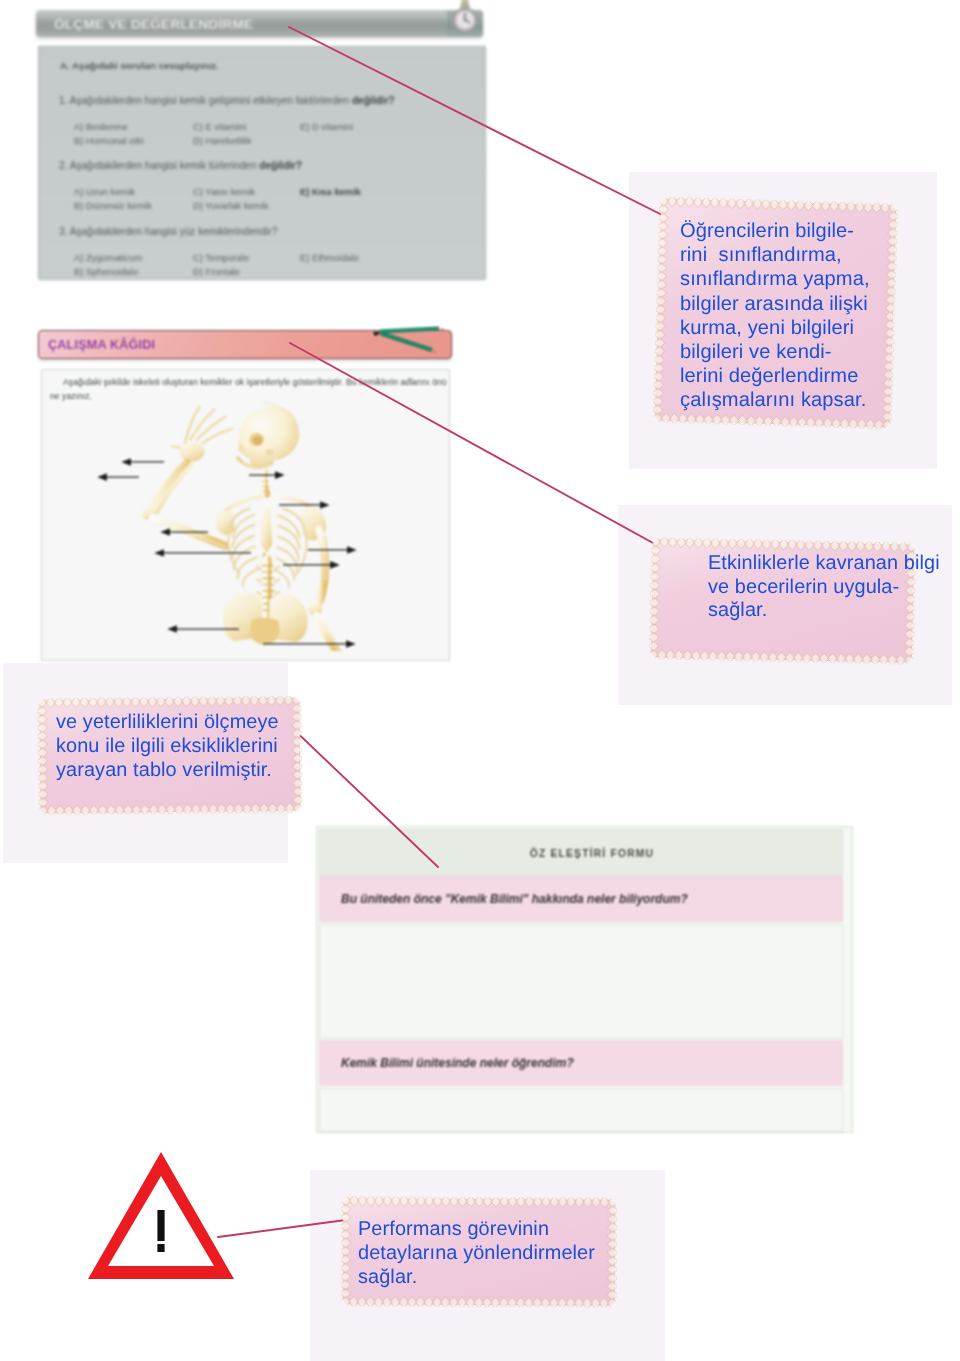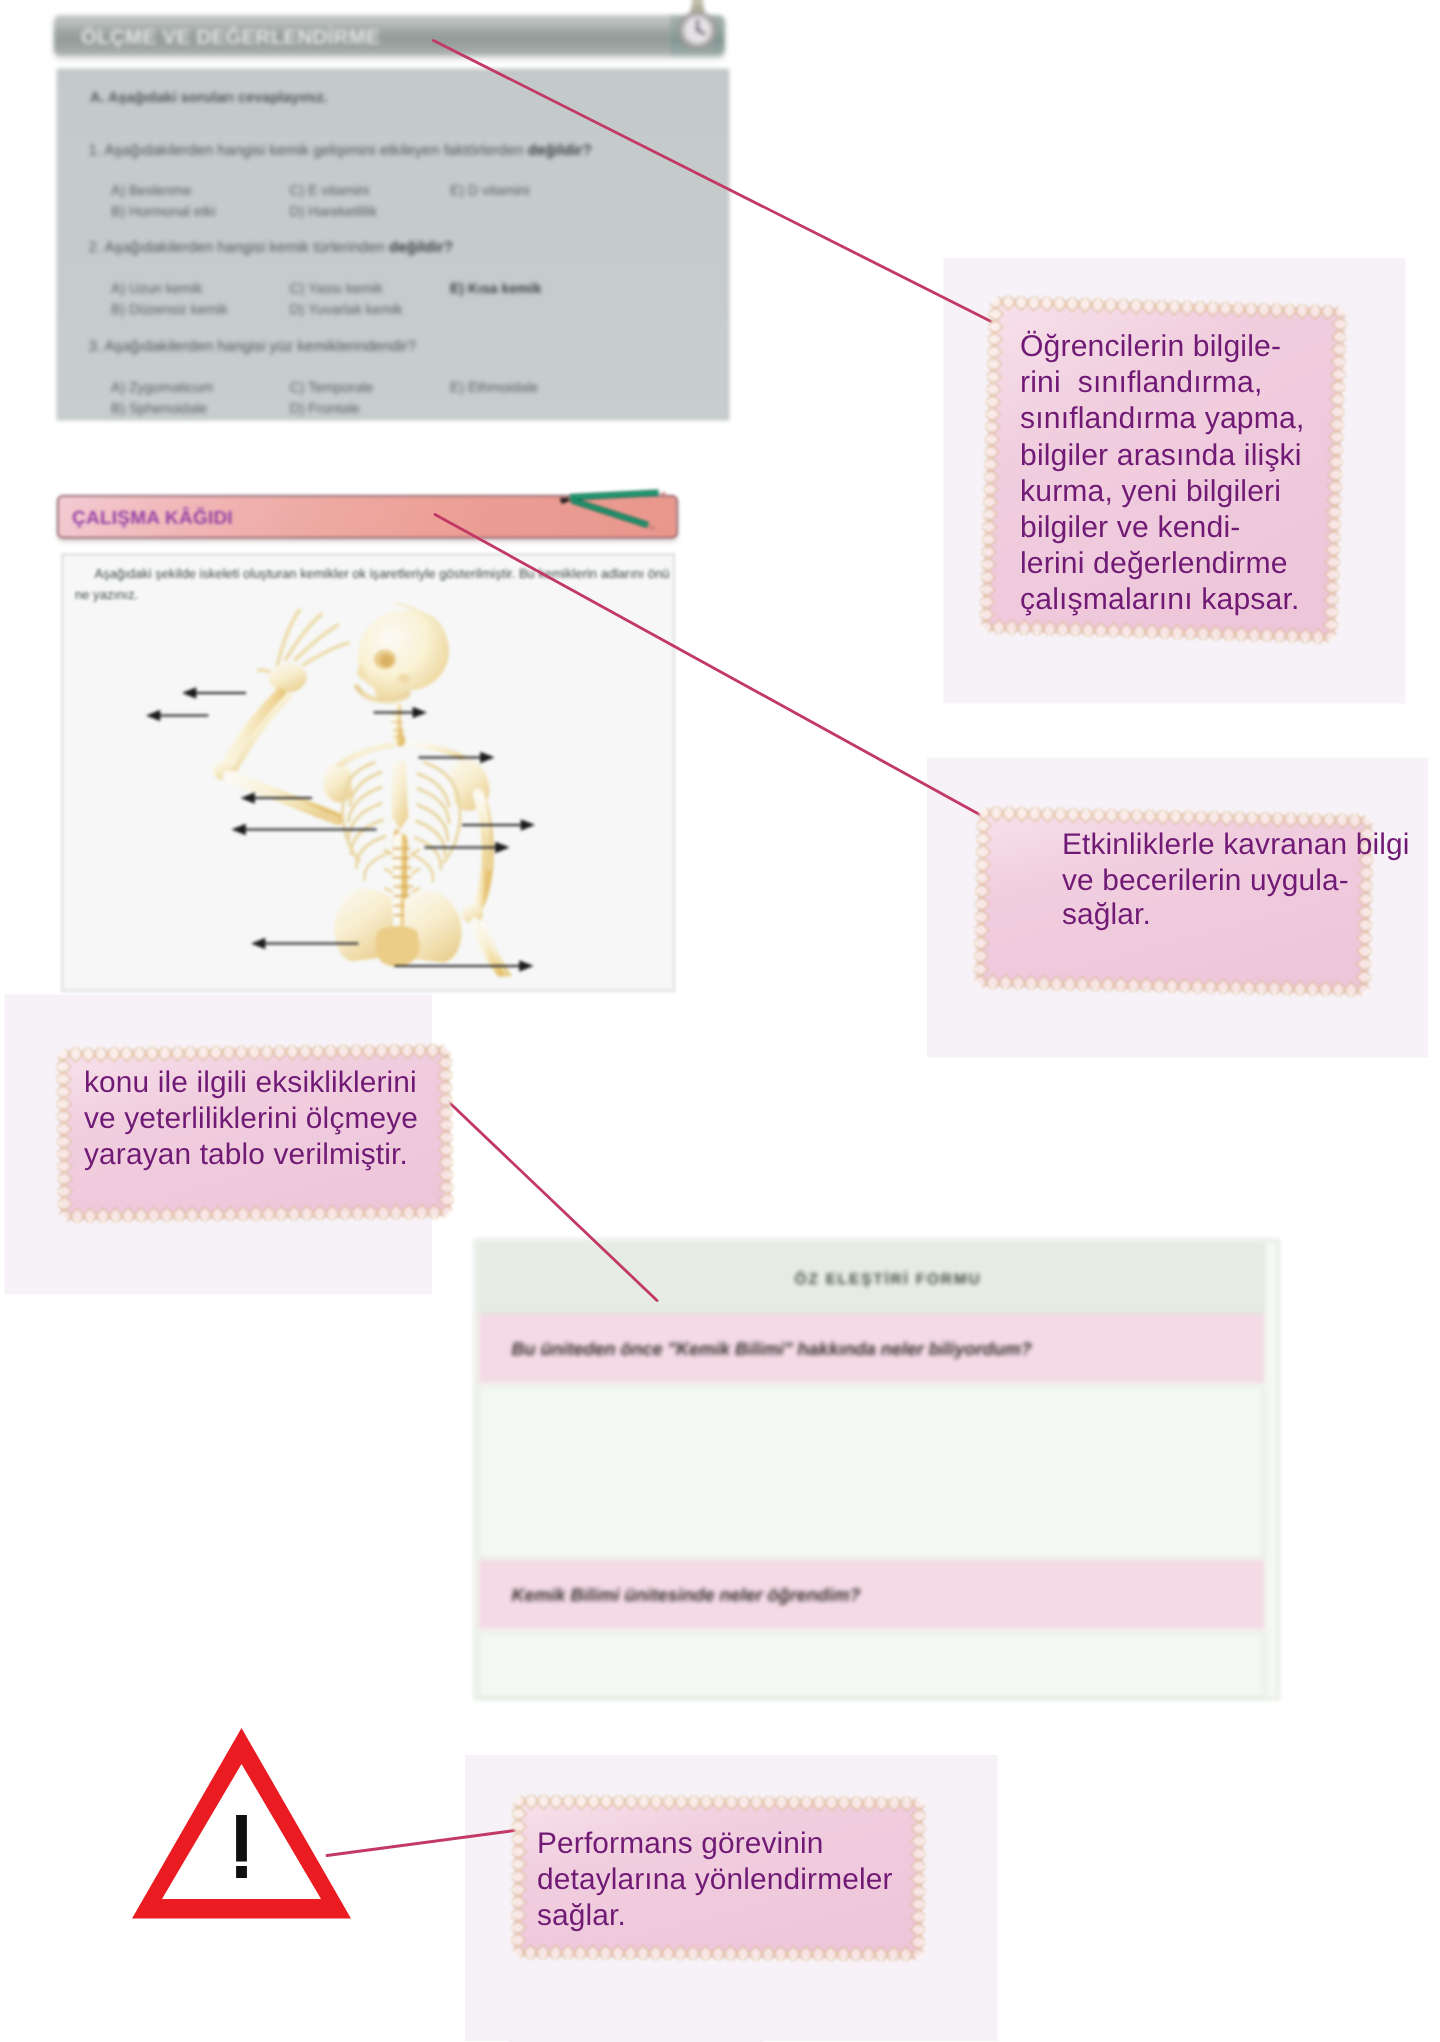--- a/index.html
+++ b/index.html
@@ -71,21 +71,21 @@
   .warn{position:absolute;left:88px;top:1152px;filter:blur(0.25px);}
 
   
   .p1{left:629px;top:172px;width:308px;height:297px;}
   .p2{left:618px;top:505px;width:334px;height:200px;}
   .p3{left:3px;top:663px;width:285px;height:200px;}
   .p4{left:310px;top:1170px;width:355px;height:191px;}
 
   
   .callout .frame{border-radius:10px;filter:blur(0.55px);}
-  .callout .txt{position:absolute;color:#701a75;display:flex;flex-direction:column;text-rendering:geometricPrecision;will-change:opacity;opacity:0.999;}
+  .callout .txt{position:absolute;color:#1d4ed8;display:flex;flex-direction:column;text-rendering:geometricPrecision;will-change:opacity;opacity:0.999;}
   .callout .txt div{white-space:pre;}
   .c1{left:656px;top:200px;width:239px;height:226px;}
   .c1 .frame{transform:rotate(1.7deg);transform-origin:50% 50%;}
   .c1 .txt{left:24px;top:19px;font-size:20.1px;line-height:24.2px;}
   .c2{left:650px;top:540px;width:265px;height:122px;}
   .c2 .frame{transform:rotate(1.2deg);transform-origin:50% 50%;}
   .c2 .txt{left:18px;top:12px;font-size:19.9px;line-height:23.6px;margin-left:40px;}
   .c3{left:38px;top:697px;width:264px;height:117px;}
   .c3 .frame{transform:rotate(-0.6deg);transform-origin:50% 50%;}
   .c3 .txt{left:18px;top:13px;font-size:19.9px;line-height:24.2px;}
@@ -352,21 +352,21 @@
     <svg class="frame" width="239" height="226" viewBox="0 0 239 226">
         <rect x="2.0" y="2.0" width="235.0" height="222.0" rx="6" fill="url(#gPink)"></rect>
         <path d="M4.47 -0.73L9.67 4.47L4.47 9.67L-0.73 4.47Z M4.47 216.33L9.67 221.53L4.47 226.73L-0.73 221.53Z M12.99 -0.73L18.19 4.47L12.99 9.67L7.79 4.47Z M12.99 216.33L18.19 221.53L12.99 226.73L7.79 221.53Z M21.51 -0.73L26.71 4.47L21.51 9.67L16.31 4.47Z M21.51 216.33L26.71 221.53L21.51 226.73L16.31 221.53Z M30.03 -0.73L35.23 4.47L30.03 9.67L24.83 4.47Z M30.03 216.33L35.23 221.53L30.03 226.73L24.83 221.53Z M38.55 -0.73L43.75 4.47L38.55 9.67L33.35 4.47Z M38.55 216.33L43.75 221.53L38.55 226.73L33.35 221.53Z M47.07 -0.73L52.27 4.47L47.07 9.67L41.87 4.47Z M47.07 216.33L52.27 221.53L47.07 226.73L41.87 221.53Z M55.60 -0.73L60.80 4.47L55.60 9.67L50.40 4.47Z M55.60 216.33L60.80 221.53L55.60 226.73L50.40 221.53Z M64.12 -0.73L69.32 4.47L64.12 9.67L58.92 4.47Z M64.12 216.33L69.32 221.53L64.12 226.73L58.92 221.53Z M72.64 -0.73L77.84 4.47L72.64 9.67L67.44 4.47Z M72.64 216.33L77.84 221.53L72.64 226.73L67.44 221.53Z M81.16 -0.73L86.36 4.47L81.16 9.67L75.96 4.47Z M81.16 216.33L86.36 221.53L81.16 226.73L75.96 221.53Z M89.68 -0.73L94.88 4.47L89.68 9.67L84.48 4.47Z M89.68 216.33L94.88 221.53L89.68 226.73L84.48 221.53Z M98.20 -0.73L103.40 4.47L98.20 9.67L93.00 4.47Z M98.20 216.33L103.40 221.53L98.20 226.73L93.00 221.53Z M106.72 -0.73L111.92 4.47L106.72 9.67L101.52 4.47Z M106.72 216.33L111.92 221.53L106.72 226.73L101.52 221.53Z M115.24 -0.73L120.44 4.47L115.24 9.67L110.04 4.47Z M115.24 216.33L120.44 221.53L115.24 226.73L110.04 221.53Z M123.76 -0.73L128.96 4.47L123.76 9.67L118.56 4.47Z M123.76 216.33L128.96 221.53L123.76 226.73L118.56 221.53Z M132.28 -0.73L137.48 4.47L132.28 9.67L127.08 4.47Z M132.28 216.33L137.48 221.53L132.28 226.73L127.08 221.53Z M140.80 -0.73L146.00 4.47L140.80 9.67L135.60 4.47Z M140.80 216.33L146.00 221.53L140.80 226.73L135.60 221.53Z M149.32 -0.73L154.52 4.47L149.32 9.67L144.12 4.47Z M149.32 216.33L154.52 221.53L149.32 226.73L144.12 221.53Z M157.84 -0.73L163.04 4.47L157.84 9.67L152.64 4.47Z M157.84 216.33L163.04 221.53L157.84 226.73L152.64 221.53Z M166.36 -0.73L171.56 4.47L166.36 9.67L161.16 4.47Z M166.36 216.33L171.56 221.53L166.36 226.73L161.16 221.53Z M174.88 -0.73L180.08 4.47L174.88 9.67L169.68 4.47Z M174.88 216.33L180.08 221.53L174.88 226.73L169.68 221.53Z M183.40 -0.73L188.60 4.47L183.40 9.67L178.20 4.47Z M183.40 216.33L188.60 221.53L183.40 226.73L178.20 221.53Z M191.93 -0.73L197.13 4.47L191.93 9.67L186.73 4.47Z M191.93 216.33L197.13 221.53L191.93 226.73L186.73 221.53Z M200.45 -0.73L205.65 4.47L200.45 9.67L195.25 4.47Z M200.45 216.33L205.65 221.53L200.45 226.73L195.25 221.53Z M208.97 -0.73L214.17 4.47L208.97 9.67L203.77 4.47Z M208.97 216.33L214.17 221.53L208.97 226.73L203.77 221.53Z M217.49 -0.73L222.69 4.47L217.49 9.67L212.29 4.47Z M217.49 216.33L222.69 221.53L217.49 226.73L212.29 221.53Z M226.01 -0.73L231.21 4.47L226.01 9.67L220.81 4.47Z M226.01 216.33L231.21 221.53L226.01 226.73L220.81 221.53Z M234.53 -0.73L239.73 4.47L234.53 9.67L229.33 4.47Z M234.53 216.33L239.73 221.53L234.53 226.73L229.33 221.53Z M4.47 7.62L9.67 12.82L4.47 18.02L-0.73 12.82Z M234.53 7.62L239.73 12.82L234.53 18.02L229.33 12.82Z M4.47 15.97L9.67 21.17L4.47 26.37L-0.73 21.17Z M234.53 15.97L239.73 21.17L234.53 26.37L229.33 21.17Z M4.47 24.32L9.67 29.52L4.47 34.72L-0.73 29.52Z M234.53 24.32L239.73 29.52L234.53 34.72L229.33 29.52Z M4.47 32.67L9.67 37.87L4.47 43.07L-0.73 37.87Z M234.53 32.67L239.73 37.87L234.53 43.07L229.33 37.87Z M4.47 41.01L9.67 46.21L4.47 51.41L-0.73 46.21Z M234.53 41.01L239.73 46.21L234.53 51.41L229.33 46.21Z M4.47 49.36L9.67 54.56L4.47 59.76L-0.73 54.56Z M234.53 49.36L239.73 54.56L234.53 59.76L229.33 54.56Z M4.47 57.71L9.67 62.91L4.47 68.11L-0.73 62.91Z M234.53 57.71L239.73 62.91L234.53 68.11L229.33 62.91Z M4.47 66.06L9.67 71.26L4.47 76.46L-0.73 71.26Z M234.53 66.06L239.73 71.26L234.53 76.46L229.33 71.26Z M4.47 74.41L9.67 79.61L4.47 84.81L-0.73 79.61Z M234.53 74.41L239.73 79.61L234.53 84.81L229.33 79.61Z M4.47 82.76L9.67 87.96L4.47 93.16L-0.73 87.96Z M234.53 82.76L239.73 87.96L234.53 93.16L229.33 87.96Z M4.47 91.10L9.67 96.30L4.47 101.50L-0.73 96.30Z M234.53 91.10L239.73 96.30L234.53 101.50L229.33 96.30Z M4.47 99.45L9.67 104.65L4.47 109.85L-0.73 104.65Z M234.53 99.45L239.73 104.65L234.53 109.85L229.33 104.65Z M4.47 107.80L9.67 113.00L4.47 118.20L-0.73 113.00Z M234.53 107.80L239.73 113.00L234.53 118.20L229.33 113.00Z M4.47 116.15L9.67 121.35L4.47 126.55L-0.73 121.35Z M234.53 116.15L239.73 121.35L234.53 126.55L229.33 121.35Z M4.47 124.50L9.67 129.70L4.47 134.90L-0.73 129.70Z M234.53 124.50L239.73 129.70L234.53 134.90L229.33 129.70Z M4.47 132.84L9.67 138.04L4.47 143.24L-0.73 138.04Z M234.53 132.84L239.73 138.04L234.53 143.24L229.33 138.04Z M4.47 141.19L9.67 146.39L4.47 151.59L-0.73 146.39Z M234.53 141.19L239.73 146.39L234.53 151.59L229.33 146.39Z M4.47 149.54L9.67 154.74L4.47 159.94L-0.73 154.74Z M234.53 149.54L239.73 154.74L234.53 159.94L229.33 154.74Z M4.47 157.89L9.67 163.09L4.47 168.29L-0.73 163.09Z M234.53 157.89L239.73 163.09L234.53 168.29L229.33 163.09Z M4.47 166.24L9.67 171.44L4.47 176.64L-0.73 171.44Z M234.53 166.24L239.73 171.44L234.53 176.64L229.33 171.44Z M4.47 174.59L9.67 179.79L4.47 184.99L-0.73 179.79Z M234.53 174.59L239.73 179.79L234.53 184.99L229.33 179.79Z M4.47 182.93L9.67 188.13L4.47 193.33L-0.73 188.13Z M234.53 182.93L239.73 188.13L234.53 193.33L229.33 188.13Z M4.47 191.28L9.67 196.48L4.47 201.68L-0.73 196.48Z M234.53 191.28L239.73 196.48L234.53 201.68L229.33 196.48Z M4.47 199.63L9.67 204.83L4.47 210.03L-0.73 204.83Z M234.53 199.63L239.73 204.83L234.53 210.03L229.33 204.83Z M4.47 207.98L9.67 213.18L4.47 218.38L-0.73 213.18Z M234.53 207.98L239.73 213.18L234.53 218.38L229.33 213.18Z" fill="#fdf7ec" fill-opacity="0.62" stroke="#d2ab7c" stroke-width="0.9" stroke-opacity="0.62"></path>
       </svg>
     <div class="txt">
       <div>Öğrencilerin bilgile-</div>
       <div>rini  sınıflandırma,</div>
       <div>sınıflandırma yapma,</div>
       <div>bilgiler arasında ilişki</div>
       <div>kurma, yeni bilgileri</div>
-      <div>bilgiler ve kendi-</div>
+      <div>bilgileri ve kendi-</div>
       <div>lerini değerlendirme</div>
       <div>çalışmalarını kapsar.</div>
     </div>
   </div>
 
   <div class="callout c2">
     <svg class="frame" width="265" height="122" viewBox="0 0 265 122">
         <rect x="2.0" y="2.0" width="261.0" height="118.0" rx="6" fill="url(#gPink)"></rect>
         <path d="M4.47 -0.73L9.67 4.47L4.47 9.67L-0.73 4.47Z M4.47 112.33L9.67 117.53L4.47 122.73L-0.73 117.53Z M13.01 -0.73L18.21 4.47L13.01 9.67L7.81 4.47Z M13.01 112.33L18.21 117.53L13.01 122.73L7.81 117.53Z M21.54 -0.73L26.74 4.47L21.54 9.67L16.34 4.47Z M21.54 112.33L26.74 117.53L21.54 122.73L16.34 117.53Z M30.08 -0.73L35.28 4.47L30.08 9.67L24.88 4.47Z M30.08 112.33L35.28 117.53L30.08 122.73L24.88 117.53Z M38.61 -0.73L43.81 4.47L38.61 9.67L33.41 4.47Z M38.61 112.33L43.81 117.53L38.61 122.73L33.41 117.53Z M47.15 -0.73L52.35 4.47L47.15 9.67L41.95 4.47Z M47.15 112.33L52.35 117.53L47.15 122.73L41.95 117.53Z M55.68 -0.73L60.88 4.47L55.68 9.67L50.48 4.47Z M55.68 112.33L60.88 117.53L55.68 122.73L50.48 117.53Z M64.22 -0.73L69.42 4.47L64.22 9.67L59.02 4.47Z M64.22 112.33L69.42 117.53L64.22 122.73L59.02 117.53Z M72.75 -0.73L77.95 4.47L72.75 9.67L67.55 4.47Z M72.75 112.33L77.95 117.53L72.75 122.73L67.55 117.53Z M81.29 -0.73L86.49 4.47L81.29 9.67L76.09 4.47Z M81.29 112.33L86.49 117.53L81.29 122.73L76.09 117.53Z M89.82 -0.73L95.02 4.47L89.82 9.67L84.62 4.47Z M89.82 112.33L95.02 117.53L89.82 122.73L84.62 117.53Z M98.36 -0.73L103.56 4.47L98.36 9.67L93.16 4.47Z M98.36 112.33L103.56 117.53L98.36 122.73L93.16 117.53Z M106.89 -0.73L112.09 4.47L106.89 9.67L101.69 4.47Z M106.89 112.33L112.09 117.53L106.89 122.73L101.69 117.53Z M115.43 -0.73L120.63 4.47L115.43 9.67L110.23 4.47Z M115.43 112.33L120.63 117.53L115.43 122.73L110.23 117.53Z M123.96 -0.73L129.16 4.47L123.96 9.67L118.76 4.47Z M123.96 112.33L129.16 117.53L123.96 122.73L118.76 117.53Z M132.50 -0.73L137.70 4.47L132.50 9.67L127.30 4.47Z M132.50 112.33L137.70 117.53L132.50 122.73L127.30 117.53Z M141.04 -0.73L146.24 4.47L141.04 9.67L135.84 4.47Z M141.04 112.33L146.24 117.53L141.04 122.73L135.84 117.53Z M149.57 -0.73L154.77 4.47L149.57 9.67L144.37 4.47Z M149.57 112.33L154.77 117.53L149.57 122.73L144.37 117.53Z M158.11 -0.73L163.31 4.47L158.11 9.67L152.91 4.47Z M158.11 112.33L163.31 117.53L158.11 122.73L152.91 117.53Z M166.64 -0.73L171.84 4.47L166.64 9.67L161.44 4.47Z M166.64 112.33L171.84 117.53L166.64 122.73L161.44 117.53Z M175.18 -0.73L180.38 4.47L175.18 9.67L169.98 4.47Z M175.18 112.33L180.38 117.53L175.18 122.73L169.98 117.53Z M183.71 -0.73L188.91 4.47L183.71 9.67L178.51 4.47Z M183.71 112.33L188.91 117.53L183.71 122.73L178.51 117.53Z M192.25 -0.73L197.45 4.47L192.25 9.67L187.05 4.47Z M192.25 112.33L197.45 117.53L192.25 122.73L187.05 117.53Z M200.78 -0.73L205.98 4.47L200.78 9.67L195.58 4.47Z M200.78 112.33L205.98 117.53L200.78 122.73L195.58 117.53Z M209.32 -0.73L214.52 4.47L209.32 9.67L204.12 4.47Z M209.32 112.33L214.52 117.53L209.32 122.73L204.12 117.53Z M217.85 -0.73L223.05 4.47L217.85 9.67L212.65 4.47Z M217.85 112.33L223.05 117.53L217.85 122.73L212.65 117.53Z M226.39 -0.73L231.59 4.47L226.39 9.67L221.19 4.47Z M226.39 112.33L231.59 117.53L226.39 122.73L221.19 117.53Z M234.92 -0.73L240.12 4.47L234.92 9.67L229.72 4.47Z M234.92 112.33L240.12 117.53L234.92 122.73L229.72 117.53Z M243.46 -0.73L248.66 4.47L243.46 9.67L238.26 4.47Z M243.46 112.33L248.66 117.53L243.46 122.73L238.26 117.53Z M251.99 -0.73L257.19 4.47L251.99 9.67L246.79 4.47Z M251.99 112.33L257.19 117.53L251.99 122.73L246.79 117.53Z M260.53 -0.73L265.73 4.47L260.53 9.67L255.33 4.47Z M260.53 112.33L265.73 117.53L260.53 122.73L255.33 117.53Z M4.47 7.97L9.67 13.17L4.47 18.37L-0.73 13.17Z M260.53 7.97L265.73 13.17L260.53 18.37L255.33 13.17Z M4.47 16.67L9.67 21.87L4.47 27.07L-0.73 21.87Z M260.53 16.67L265.73 21.87L260.53 27.07L255.33 21.87Z M4.47 25.36L9.67 30.56L4.47 35.76L-0.73 30.56Z M260.53 25.36L265.73 30.56L260.53 35.76L255.33 30.56Z M4.47 34.06L9.67 39.26L4.47 44.46L-0.73 39.26Z M260.53 34.06L265.73 39.26L260.53 44.46L255.33 39.26Z M4.47 42.76L9.67 47.96L4.47 53.16L-0.73 47.96Z M260.53 42.76L265.73 47.96L260.53 53.16L255.33 47.96Z M4.47 51.45L9.67 56.65L4.47 61.85L-0.73 56.65Z M260.53 51.45L265.73 56.65L260.53 61.85L255.33 56.65Z M4.47 60.15L9.67 65.35L4.47 70.55L-0.73 65.35Z M260.53 60.15L265.73 65.35L260.53 70.55L255.33 65.35Z M4.47 68.84L9.67 74.04L4.47 79.24L-0.73 74.04Z M260.53 68.84L265.73 74.04L260.53 79.24L255.33 74.04Z M4.47 77.54L9.67 82.74L4.47 87.94L-0.73 82.74Z M260.53 77.54L265.73 82.74L260.53 87.94L255.33 82.74Z M4.47 86.24L9.67 91.44L4.47 96.64L-0.73 91.44Z M260.53 86.24L265.73 91.44L260.53 96.64L255.33 91.44Z M4.47 94.93L9.67 100.13L4.47 105.33L-0.73 100.13Z M260.53 94.93L265.73 100.13L260.53 105.33L255.33 100.13Z M4.47 103.63L9.67 108.83L4.47 114.03L-0.73 108.83Z M260.53 103.63L265.73 108.83L260.53 114.03L255.33 108.83Z" fill="#fdf7ec" fill-opacity="0.62" stroke="#d2ab7c" stroke-width="0.9" stroke-opacity="0.62"></path>
       </svg>
@@ -376,22 +376,22 @@
       <div>sağlar.</div>
     </div>
   </div>
 
   <div class="callout c3">
     <svg class="frame" width="264" height="117" viewBox="0 0 264 117">
         <rect x="2.0" y="2.0" width="260.0" height="113.0" rx="6" fill="url(#gPink)"></rect>
         <path d="M4.47 -0.73L9.67 4.47L4.47 9.67L-0.73 4.47Z M4.47 107.33L9.67 112.53L4.47 117.73L-0.73 112.53Z M12.97 -0.73L18.17 4.47L12.97 9.67L7.77 4.47Z M12.97 107.33L18.17 112.53L12.97 117.73L7.77 112.53Z M21.48 -0.73L26.68 4.47L21.48 9.67L16.28 4.47Z M21.48 107.33L26.68 112.53L21.48 117.73L16.28 112.53Z M29.98 -0.73L35.18 4.47L29.98 9.67L24.78 4.47Z M29.98 107.33L35.18 112.53L29.98 117.73L24.78 112.53Z M38.48 -0.73L43.68 4.47L38.48 9.67L33.28 4.47Z M38.48 107.33L43.68 112.53L38.48 117.73L33.28 112.53Z M46.98 -0.73L52.18 4.47L46.98 9.67L41.78 4.47Z M46.98 107.33L52.18 112.53L46.98 117.73L41.78 112.53Z M55.48 -0.73L60.68 4.47L55.48 9.67L50.28 4.47Z M55.48 107.33L60.68 112.53L55.48 117.73L50.28 112.53Z M63.99 -0.73L69.19 4.47L63.99 9.67L58.79 4.47Z M63.99 107.33L69.19 112.53L63.99 117.73L58.79 112.53Z M72.49 -0.73L77.69 4.47L72.49 9.67L67.29 4.47Z M72.49 107.33L77.69 112.53L72.49 117.73L67.29 112.53Z M80.99 -0.73L86.19 4.47L80.99 9.67L75.79 4.47Z M80.99 107.33L86.19 112.53L80.99 117.73L75.79 112.53Z M89.49 -0.73L94.69 4.47L89.49 9.67L84.29 4.47Z M89.49 107.33L94.69 112.53L89.49 117.73L84.29 112.53Z M97.99 -0.73L103.19 4.47L97.99 9.67L92.79 4.47Z M97.99 107.33L103.19 112.53L97.99 117.73L92.79 112.53Z M106.49 -0.73L111.69 4.47L106.49 9.67L101.29 4.47Z M106.49 107.33L111.69 112.53L106.49 117.73L101.29 112.53Z M115.00 -0.73L120.20 4.47L115.00 9.67L109.80 4.47Z M115.00 107.33L120.20 112.53L115.00 117.73L109.80 112.53Z M123.50 -0.73L128.70 4.47L123.50 9.67L118.30 4.47Z M123.50 107.33L128.70 112.53L123.50 117.73L118.30 112.53Z M132.00 -0.73L137.20 4.47L132.00 9.67L126.80 4.47Z M132.00 107.33L137.20 112.53L132.00 117.73L126.80 112.53Z M140.50 -0.73L145.70 4.47L140.50 9.67L135.30 4.47Z M140.50 107.33L145.70 112.53L140.50 117.73L135.30 112.53Z M149.00 -0.73L154.20 4.47L149.00 9.67L143.80 4.47Z M149.00 107.33L154.20 112.53L149.00 117.73L143.80 112.53Z M157.51 -0.73L162.71 4.47L157.51 9.67L152.31 4.47Z M157.51 107.33L162.71 112.53L157.51 117.73L152.31 112.53Z M166.01 -0.73L171.21 4.47L166.01 9.67L160.81 4.47Z M166.01 107.33L171.21 112.53L166.01 117.73L160.81 112.53Z M174.51 -0.73L179.71 4.47L174.51 9.67L169.31 4.47Z M174.51 107.33L179.71 112.53L174.51 117.73L169.31 112.53Z M183.01 -0.73L188.21 4.47L183.01 9.67L177.81 4.47Z M183.01 107.33L188.21 112.53L183.01 117.73L177.81 112.53Z M191.51 -0.73L196.71 4.47L191.51 9.67L186.31 4.47Z M191.51 107.33L196.71 112.53L191.51 117.73L186.31 112.53Z M200.01 -0.73L205.21 4.47L200.01 9.67L194.81 4.47Z M200.01 107.33L205.21 112.53L200.01 117.73L194.81 112.53Z M208.52 -0.73L213.72 4.47L208.52 9.67L203.32 4.47Z M208.52 107.33L213.72 112.53L208.52 117.73L203.32 112.53Z M217.02 -0.73L222.22 4.47L217.02 9.67L211.82 4.47Z M217.02 107.33L222.22 112.53L217.02 117.73L211.82 112.53Z M225.52 -0.73L230.72 4.47L225.52 9.67L220.32 4.47Z M225.52 107.33L230.72 112.53L225.52 117.73L220.32 112.53Z M234.02 -0.73L239.22 4.47L234.02 9.67L228.82 4.47Z M234.02 107.33L239.22 112.53L234.02 117.73L228.82 112.53Z M242.52 -0.73L247.72 4.47L242.52 9.67L237.32 4.47Z M242.52 107.33L247.72 112.53L242.52 117.73L237.32 112.53Z M251.03 -0.73L256.23 4.47L251.03 9.67L245.83 4.47Z M251.03 107.33L256.23 112.53L251.03 117.73L245.83 112.53Z M259.53 -0.73L264.73 4.47L259.53 9.67L254.33 4.47Z M259.53 107.33L264.73 112.53L259.53 117.73L254.33 112.53Z M4.47 7.58L9.67 12.78L4.47 17.98L-0.73 12.78Z M259.53 7.58L264.73 12.78L259.53 17.98L254.33 12.78Z M4.47 15.90L9.67 21.10L4.47 26.30L-0.73 21.10Z M259.53 15.90L264.73 21.10L259.53 26.30L254.33 21.10Z M4.47 24.21L9.67 29.41L4.47 34.61L-0.73 29.41Z M259.53 24.21L264.73 29.41L259.53 34.61L254.33 29.41Z M4.47 32.52L9.67 37.72L4.47 42.92L-0.73 37.72Z M259.53 32.52L264.73 37.72L259.53 42.92L254.33 37.72Z M4.47 40.83L9.67 46.03L4.47 51.23L-0.73 46.03Z M259.53 40.83L264.73 46.03L259.53 51.23L254.33 46.03Z M4.47 49.14L9.67 54.34L4.47 59.54L-0.73 54.34Z M259.53 49.14L264.73 54.34L259.53 59.54L254.33 54.34Z M4.47 57.46L9.67 62.66L4.47 67.86L-0.73 62.66Z M259.53 57.46L264.73 62.66L259.53 67.86L254.33 62.66Z M4.47 65.77L9.67 70.97L4.47 76.17L-0.73 70.97Z M259.53 65.77L264.73 70.97L259.53 76.17L254.33 70.97Z M4.47 74.08L9.67 79.28L4.47 84.48L-0.73 79.28Z M259.53 74.08L264.73 79.28L259.53 84.48L254.33 79.28Z M4.47 82.39L9.67 87.59L4.47 92.79L-0.73 87.59Z M259.53 82.39L264.73 87.59L259.53 92.79L254.33 87.59Z M4.47 90.70L9.67 95.90L4.47 101.10L-0.73 95.90Z M259.53 90.70L264.73 95.90L259.53 101.10L254.33 95.90Z M4.47 99.02L9.67 104.22L4.47 109.42L-0.73 104.22Z M259.53 99.02L264.73 104.22L259.53 109.42L254.33 104.22Z" fill="#fdf7ec" fill-opacity="0.62" stroke="#d2ab7c" stroke-width="0.9" stroke-opacity="0.62"></path>
       </svg>
     <div class="txt">
+      <div>ve yeterliliklerini ölçmeye</div>
       <div>konu ile ilgili eksikliklerini</div>
-      <div>ve yeterliliklerini ölçmeye</div>
       <div>yarayan tablo verilmiştir.</div>
     </div>
   </div>
 
   <div class="callout c4">
     <svg class="frame" width="276" height="110" viewBox="0 0 276 110">
         <rect x="2.0" y="2.0" width="272.0" height="106.0" rx="6" fill="url(#gPink)"></rect>
         <path d="M4.47 -0.73L9.67 4.47L4.47 9.67L-0.73 4.47Z M4.47 100.33L9.67 105.53L4.47 110.73L-0.73 105.53Z M12.82 -0.73L18.02 4.47L12.82 9.67L7.62 4.47Z M12.82 100.33L18.02 105.53L12.82 110.73L7.62 105.53Z M21.16 -0.73L26.36 4.47L21.16 9.67L15.96 4.47Z M21.16 100.33L26.36 105.53L21.16 110.73L15.96 105.53Z M29.51 -0.73L34.71 4.47L29.51 9.67L24.31 4.47Z M29.51 100.33L34.71 105.53L29.51 110.73L24.31 105.53Z M37.85 -0.73L43.05 4.47L37.85 9.67L32.65 4.47Z M37.85 100.33L43.05 105.53L37.85 110.73L32.65 105.53Z M46.20 -0.73L51.40 4.47L46.20 9.67L41.00 4.47Z M46.20 100.33L51.40 105.53L46.20 110.73L41.00 105.53Z M54.54 -0.73L59.74 4.47L54.54 9.67L49.34 4.47Z M54.54 100.33L59.74 105.53L54.54 110.73L49.34 105.53Z M62.89 -0.73L68.09 4.47L62.89 9.67L57.69 4.47Z M62.89 100.33L68.09 105.53L62.89 110.73L57.69 105.53Z M71.24 -0.73L76.44 4.47L71.24 9.67L66.04 4.47Z M71.24 100.33L76.44 105.53L71.24 110.73L66.04 105.53Z M79.58 -0.73L84.78 4.47L79.58 9.67L74.38 4.47Z M79.58 100.33L84.78 105.53L79.58 110.73L74.38 105.53Z M87.93 -0.73L93.13 4.47L87.93 9.67L82.73 4.47Z M87.93 100.33L93.13 105.53L87.93 110.73L82.73 105.53Z M96.27 -0.73L101.47 4.47L96.27 9.67L91.07 4.47Z M96.27 100.33L101.47 105.53L96.27 110.73L91.07 105.53Z M104.62 -0.73L109.82 4.47L104.62 9.67L99.42 4.47Z M104.62 100.33L109.82 105.53L104.62 110.73L99.42 105.53Z M112.96 -0.73L118.16 4.47L112.96 9.67L107.76 4.47Z M112.96 100.33L118.16 105.53L112.96 110.73L107.76 105.53Z M121.31 -0.73L126.51 4.47L121.31 9.67L116.11 4.47Z M121.31 100.33L126.51 105.53L121.31 110.73L116.11 105.53Z M129.65 -0.73L134.85 4.47L129.65 9.67L124.45 4.47Z M129.65 100.33L134.85 105.53L129.65 110.73L124.45 105.53Z M138.00 -0.73L143.20 4.47L138.00 9.67L132.80 4.47Z M138.00 100.33L143.20 105.53L138.00 110.73L132.80 105.53Z M146.35 -0.73L151.55 4.47L146.35 9.67L141.15 4.47Z M146.35 100.33L151.55 105.53L146.35 110.73L141.15 105.53Z M154.69 -0.73L159.89 4.47L154.69 9.67L149.49 4.47Z M154.69 100.33L159.89 105.53L154.69 110.73L149.49 105.53Z M163.04 -0.73L168.24 4.47L163.04 9.67L157.84 4.47Z M163.04 100.33L168.24 105.53L163.04 110.73L157.84 105.53Z M171.38 -0.73L176.58 4.47L171.38 9.67L166.18 4.47Z M171.38 100.33L176.58 105.53L171.38 110.73L166.18 105.53Z M179.73 -0.73L184.93 4.47L179.73 9.67L174.53 4.47Z M179.73 100.33L184.93 105.53L179.73 110.73L174.53 105.53Z M188.07 -0.73L193.27 4.47L188.07 9.67L182.87 4.47Z M188.07 100.33L193.27 105.53L188.07 110.73L182.87 105.53Z M196.42 -0.73L201.62 4.47L196.42 9.67L191.22 4.47Z M196.42 100.33L201.62 105.53L196.42 110.73L191.22 105.53Z M204.76 -0.73L209.96 4.47L204.76 9.67L199.56 4.47Z M204.76 100.33L209.96 105.53L204.76 110.73L199.56 105.53Z M213.11 -0.73L218.31 4.47L213.11 9.67L207.91 4.47Z M213.11 100.33L218.31 105.53L213.11 110.73L207.91 105.53Z M221.45 -0.73L226.65 4.47L221.45 9.67L216.25 4.47Z M221.45 100.33L226.65 105.53L221.45 110.73L216.25 105.53Z M229.80 -0.73L235.00 4.47L229.80 9.67L224.60 4.47Z M229.80 100.33L235.00 105.53L229.80 110.73L224.60 105.53Z M238.15 -0.73L243.35 4.47L238.15 9.67L232.95 4.47Z M238.15 100.33L243.35 105.53L238.15 110.73L232.95 105.53Z M246.49 -0.73L251.69 4.47L246.49 9.67L241.29 4.47Z M246.49 100.33L251.69 105.53L246.49 110.73L241.29 105.53Z M254.84 -0.73L260.04 4.47L254.84 9.67L249.64 4.47Z M254.84 100.33L260.04 105.53L254.84 110.73L249.64 105.53Z M263.18 -0.73L268.38 4.47L263.18 9.67L257.98 4.47Z M263.18 100.33L268.38 105.53L263.18 110.73L257.98 105.53Z M271.53 -0.73L276.73 4.47L271.53 9.67L266.33 4.47Z M271.53 100.33L276.73 105.53L271.53 110.73L266.33 105.53Z M4.47 7.69L9.67 12.89L4.47 18.09L-0.73 12.89Z M271.53 7.69L276.73 12.89L271.53 18.09L266.33 12.89Z M4.47 16.11L9.67 21.31L4.47 26.51L-0.73 21.31Z M271.53 16.11L276.73 21.31L271.53 26.51L266.33 21.31Z M4.47 24.54L9.67 29.74L4.47 34.94L-0.73 29.74Z M271.53 24.54L276.73 29.74L271.53 34.94L266.33 29.74Z M4.47 32.96L9.67 38.16L4.47 43.36L-0.73 38.16Z M271.53 32.96L276.73 38.16L271.53 43.36L266.33 38.16Z M4.47 41.38L9.67 46.58L4.47 51.78L-0.73 46.58Z M271.53 41.38L276.73 46.58L271.53 51.78L266.33 46.58Z M4.47 49.80L9.67 55.00L4.47 60.20L-0.73 55.00Z M271.53 49.80L276.73 55.00L271.53 60.20L266.33 55.00Z M4.47 58.22L9.67 63.42L4.47 68.62L-0.73 63.42Z M271.53 58.22L276.73 63.42L271.53 68.62L266.33 63.42Z M4.47 66.64L9.67 71.84L4.47 77.04L-0.73 71.84Z M271.53 66.64L276.73 71.84L271.53 77.04L266.33 71.84Z M4.47 75.06L9.67 80.26L4.47 85.46L-0.73 80.26Z M271.53 75.06L276.73 80.26L271.53 85.46L266.33 80.26Z M4.47 83.49L9.67 88.69L4.47 93.89L-0.73 88.69Z M271.53 83.49L276.73 88.69L271.53 93.89L266.33 88.69Z M4.47 91.91L9.67 97.11L4.47 102.31L-0.73 97.11Z M271.53 91.91L276.73 97.11L271.53 102.31L266.33 97.11Z" fill="#fdf7ec" fill-opacity="0.62" stroke="#d2ab7c" stroke-width="0.9" stroke-opacity="0.62"></path>
       </svg>
     <div class="txt">

